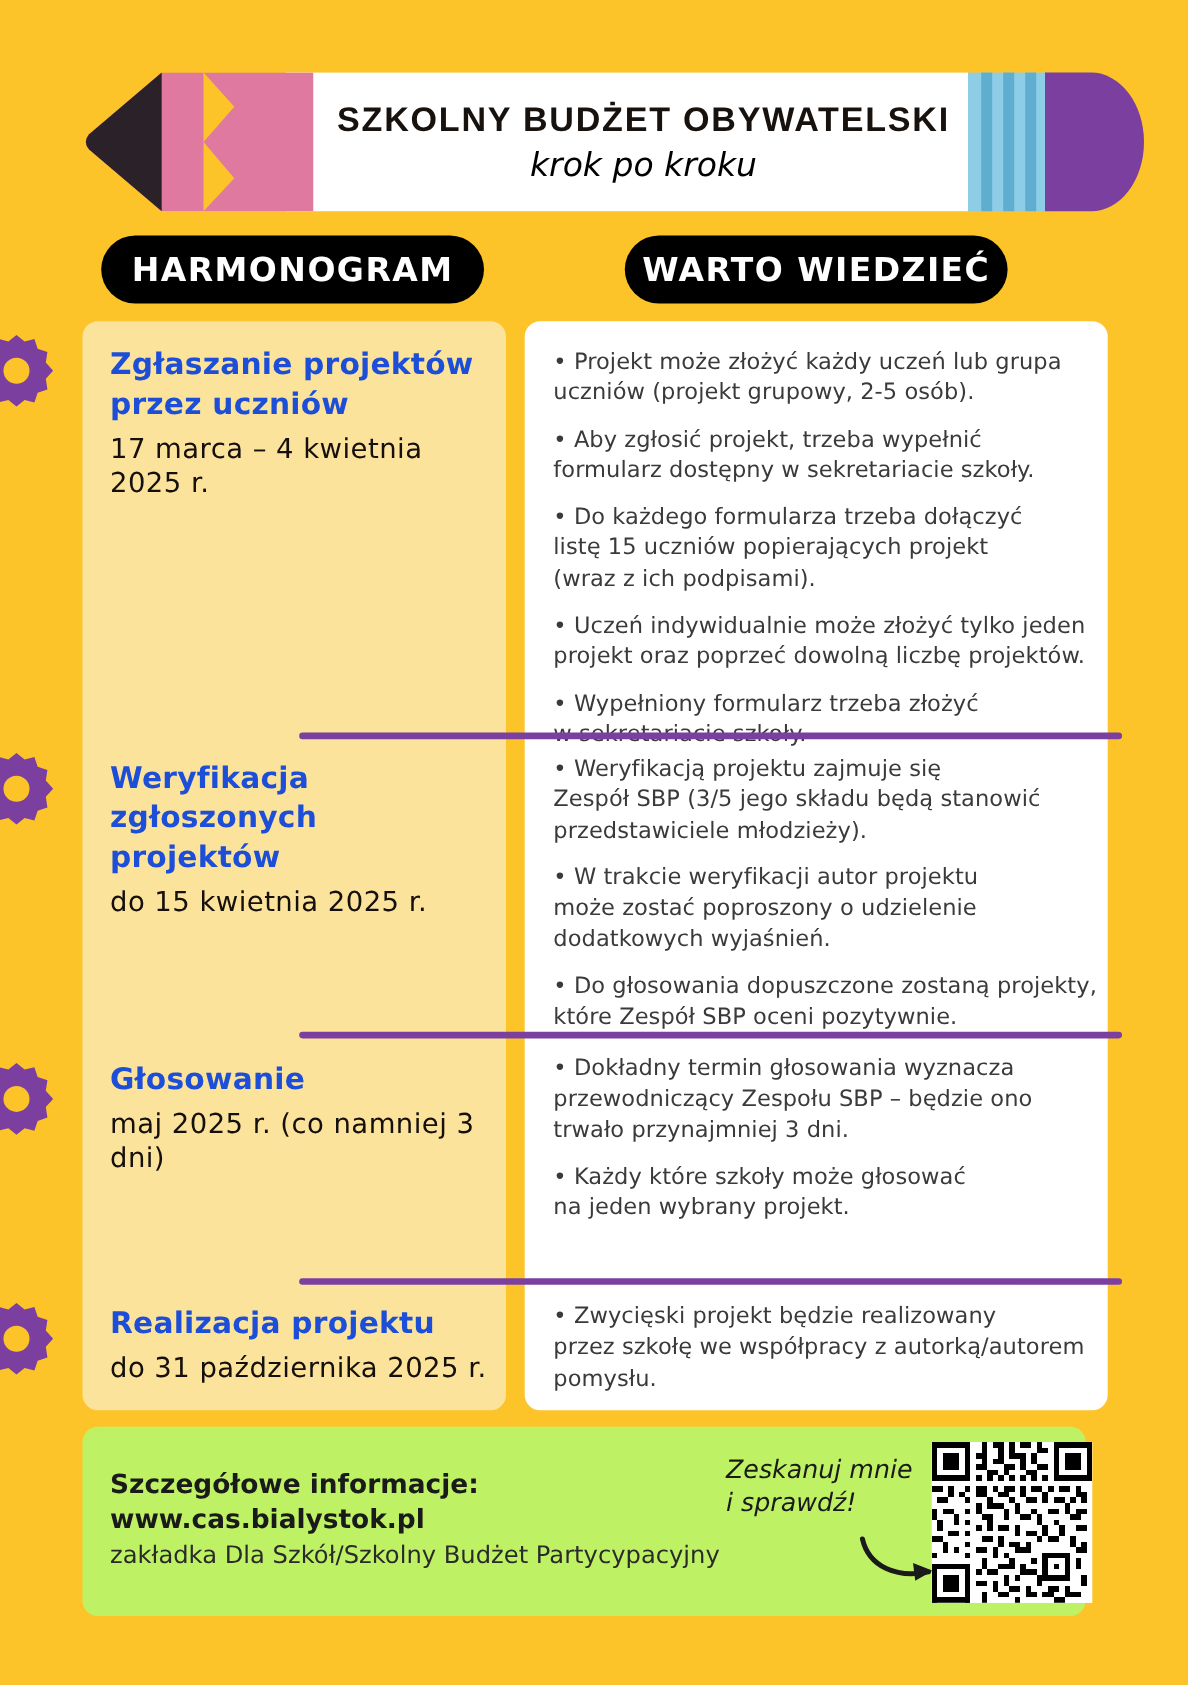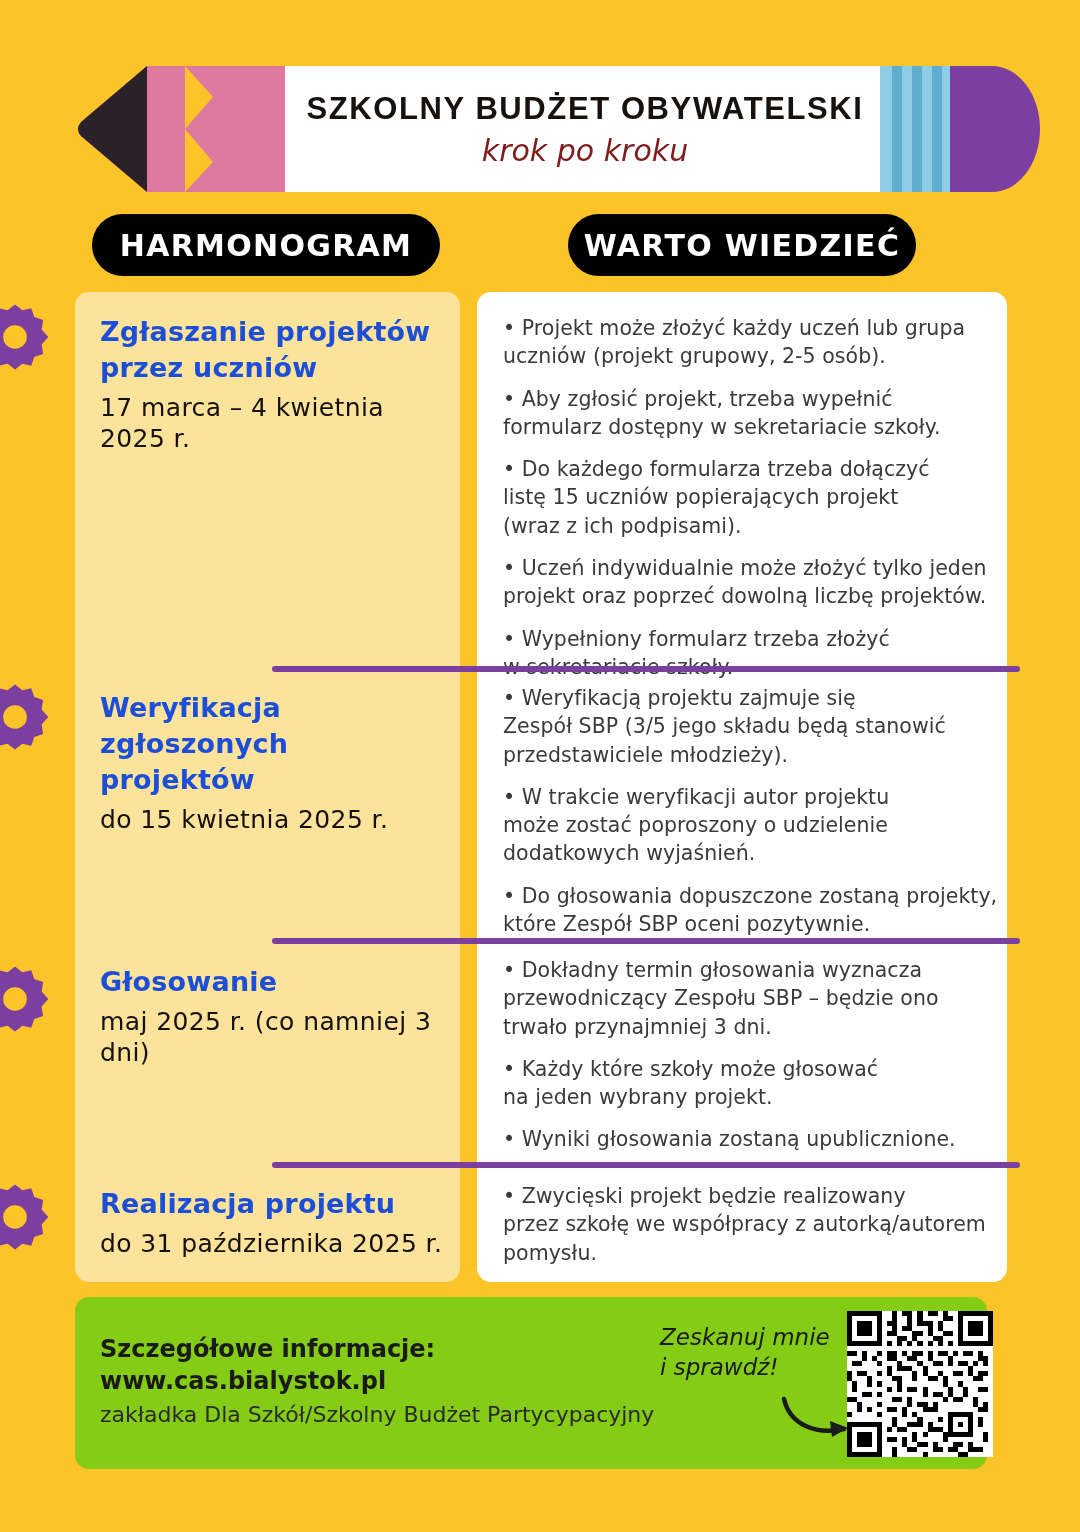--- a/index.html
+++ b/index.html
@@ -74,21 +74,21 @@
     font-size: 31px;
     letter-spacing: 1.6px;
     color: #18120F;
     line-height: 1;
     white-space: nowrap;
   }
   .pencil-subtitle {
     font-family: "DejaVu Sans", sans-serif;
     font-size: 30px;
     font-style: italic;
-    color: #7f1d1d;
+    color: #000000;
     margin-top: 12px;
     line-height: 1;
   }
 
   
   .pill {
     position: absolute;
     height: 62px;
     background: #000000;
     border-radius: 34px;
@@ -182,21 +182,21 @@
     letter-spacing: 0.05px;
   }
   .bullet:last-child { margin-bottom: 0; }
 
   
   .footer {
     position: absolute;
     left: 75px; top: 1297px;
     width: 912px;
     height: 172px;
-    background: #84cc16;
+    background: #bef264;
     border-radius: 14px;
   }
   .footer-info {
     position: absolute;
     left: 25px; top: 36px;
     width: 560px;
   }
   .footer-line1, .footer-line2 {
     font-family: "DejaVu Sans", sans-serif;
     font-weight: bold;
@@ -348,21 +348,20 @@
       <div class="step-left" style="top:672px;">
         <div class="step-title">Głosowanie</div>
         <div class="step-date">maj 2025 r. (co namniej 3 dni)</div>
       </div>
       <div class="step-right" style="top:664px;">
         <div class="bullet">• Dokładny termin głosowania wyznacza
 przewodniczący Zespołu SBP – będzie ono
 trwało przynajmniej 3 dni.</div>
         <div class="bullet">• Każdy które szkoły może głosować
 na jeden wybrany projekt.</div>
-        <div class="bullet">• Wyniki głosowania zostaną upublicznione.</div>
       </div>
     </div>
 
     <div class="divider" style="top:870px;"></div>
 
     <div class="row">
       <div class="step-left" style="top:894px;">
         <div class="step-title">Realizacja projektu</div>
         <div class="step-date">do 31 października 2025 r.</div>
       </div>

